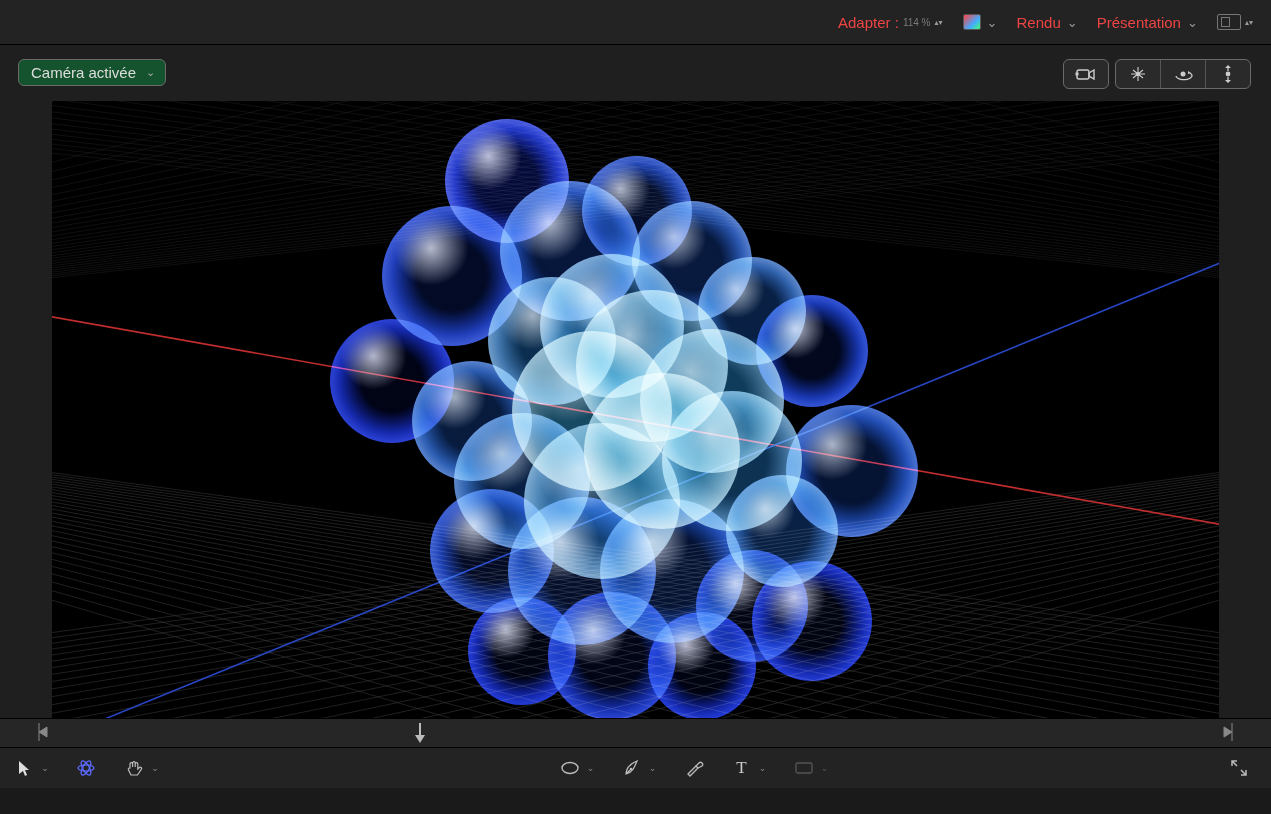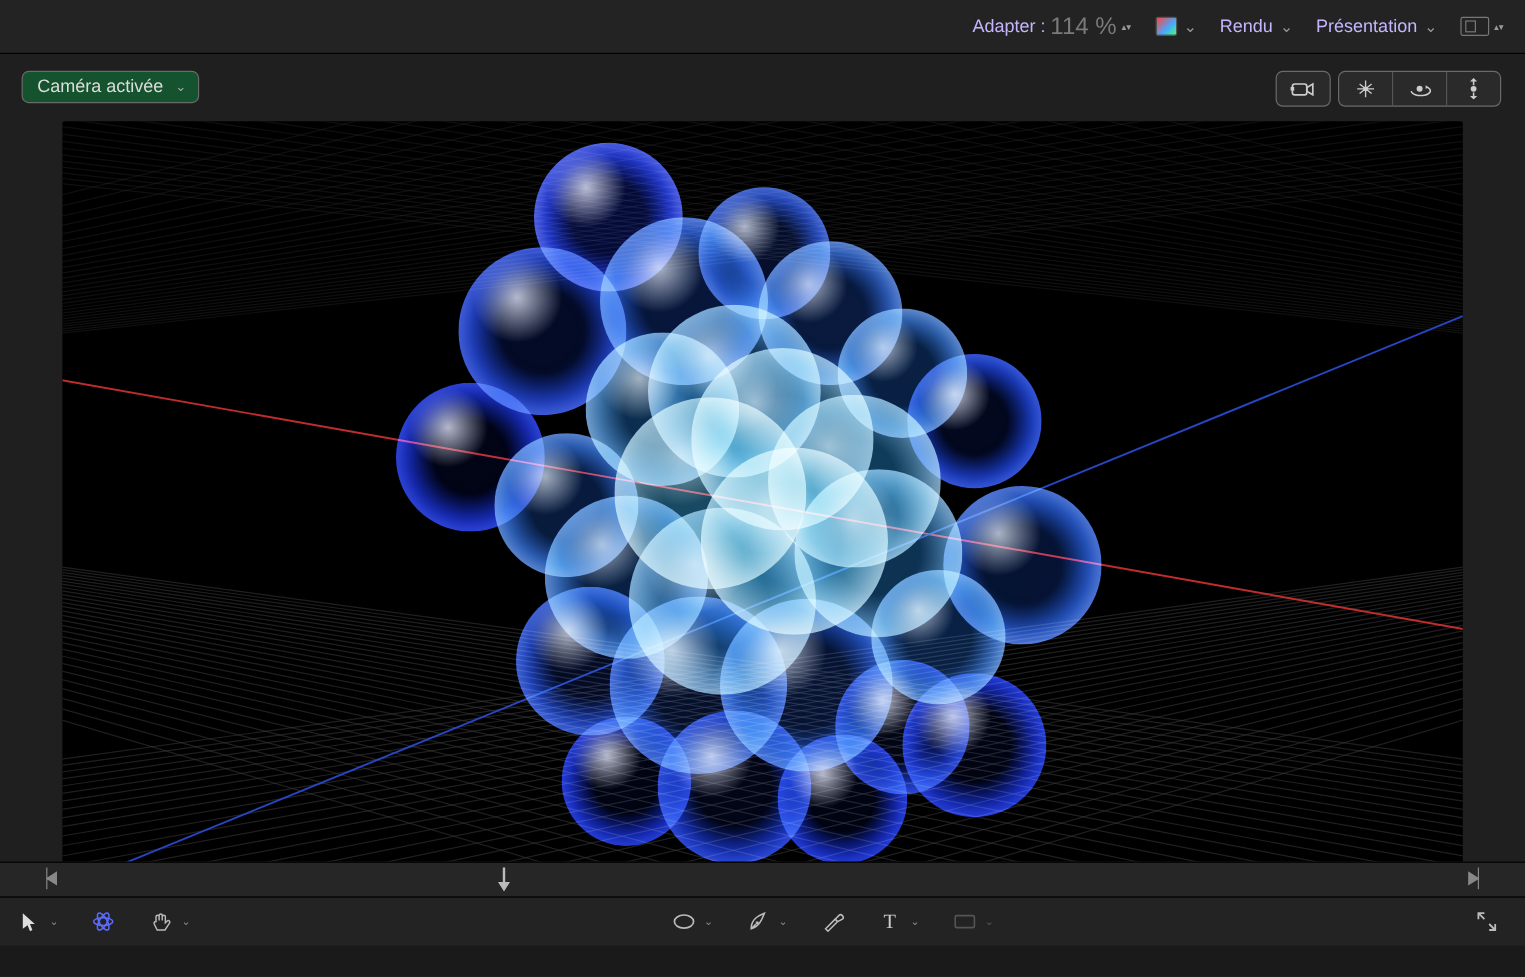--- a/index.html
+++ b/index.html
@@ -1,19 +1,19 @@
 <!DOCTYPE html>
 <html><head>
 <meta charset="utf-8">
 <style>
   html,body{margin:0;padding:0;width:1271px;height:814px;background:#1a1a1a;font-family:-apple-system,Helvetica,Arial,sans-serif;color:#ccc;overflow:hidden;font-size:13px}
   
   .topbar{height:44px;background:#232323;display:flex;align-items:center;justify-content:flex-end;padding:0 12px;gap:8px;border-bottom:1px solid #000}
-  .tb-label{color:#c4b5fd;font-size:15px}
-  .tb-val{color:#7a7a7a;font-size:20px;margin-left:4px}
+  .tb-label{color:#ef4444;font-size:15px}
+  .tb-val{color:#7a7a7a;font-size:10px;margin-left:4px}
   .tb-caret{display:inline-block;width:10px;text-align:center;color:#9a9a9a;margin-left:6px}
   .tb-item{display:flex;align-items:center;padding:4px 6px;border-radius:4px;cursor:pointer}
   .color-swatch{width:16px;height:14px;border-radius:2px;background:linear-gradient(135deg,#f44,#4af 60%,#4f7);border:1px solid #555}
   .safe-box{width:22px;height:14px;border:1px solid #777;border-radius:2px;position:relative}
   .safe-box:before{content:"";position:absolute;left:3px;top:2px;width:7px;height:8px;border:1px solid #777}
   .updown{display:inline-flex;flex-direction:column;line-height:5px;font-size:8px;color:#999;margin-left:4px}
   
   .stage-wrap{position:relative;height:703px;background:#1f1f1f}
   .cam-menu{position:absolute;left:18px;top:14px;z-index:40;border:1px solid #6a6a6a;border-radius:6px;padding:4px 10px 4px 12px;background:#14532d;display:flex;align-items:center;gap:10px;cursor:pointer;font-size:15px;color:#ddd}
   .nav-cluster{position:absolute;right:20px;top:14px;z-index:40;display:flex;gap:6px}

